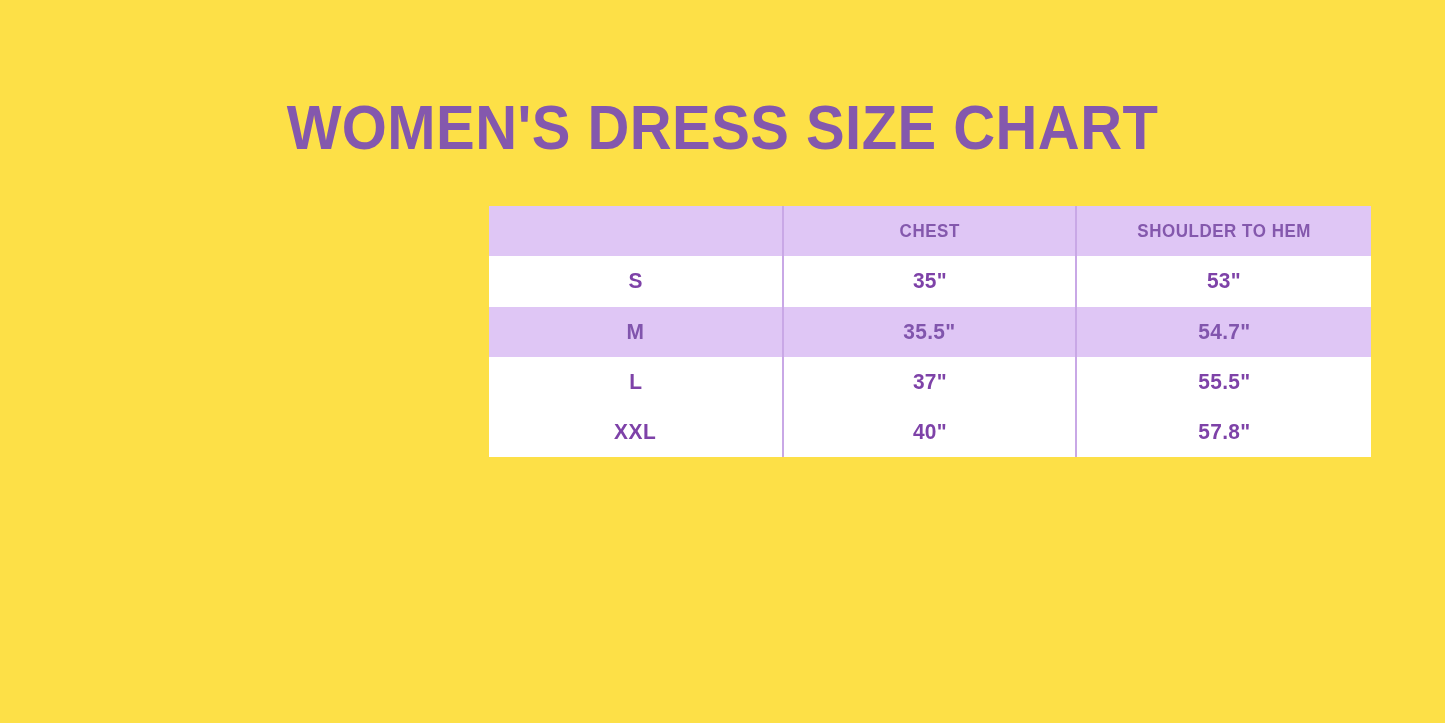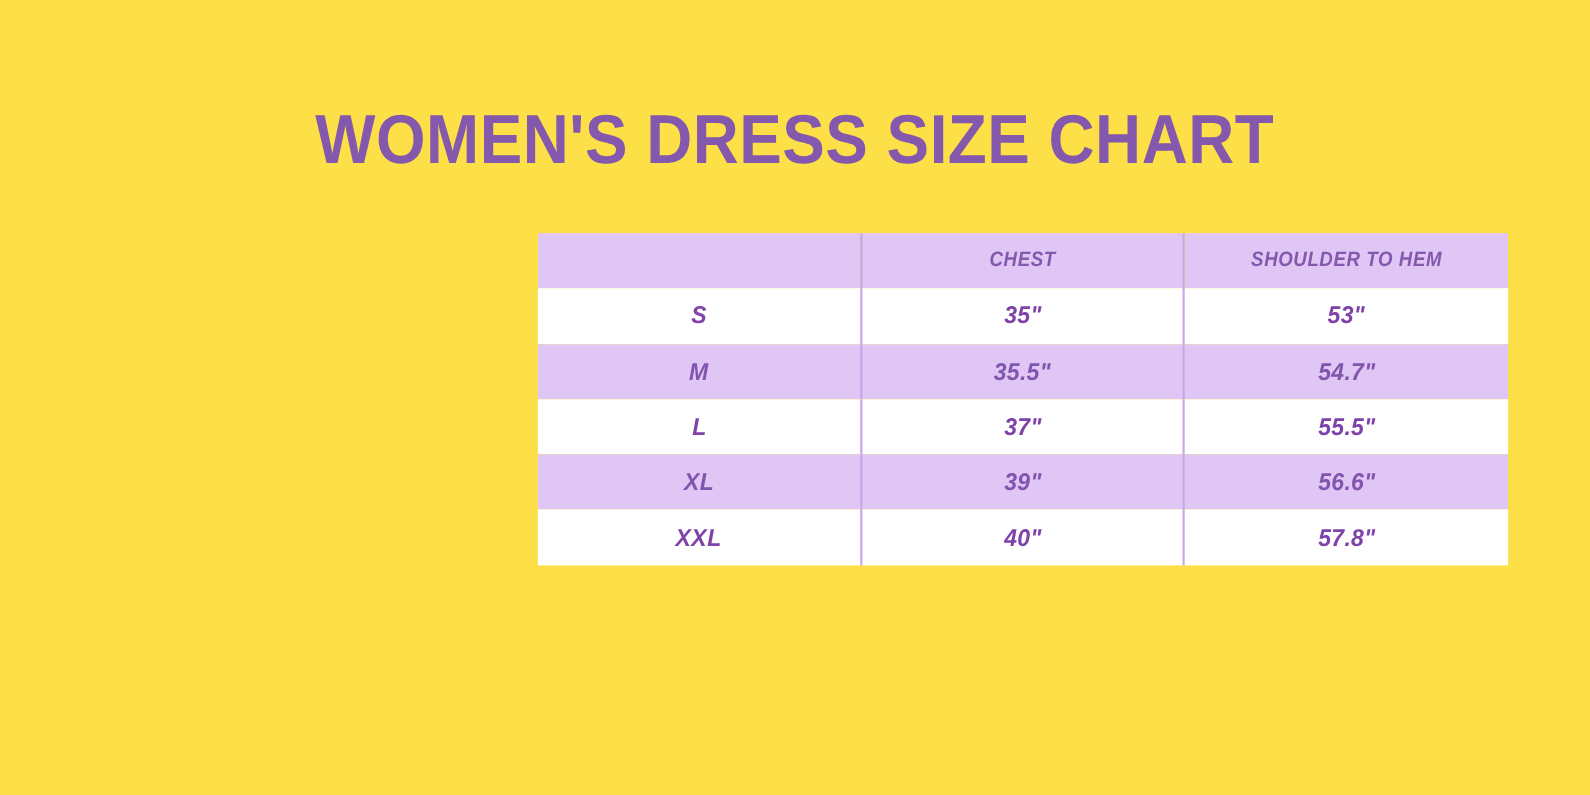--- a/index.html
+++ b/index.html
@@ -39,24 +39,23 @@
     transform: scaleX(0.92);
     transform-origin: center top;
     white-space: nowrap;
     user-select: none;
   }
 
   
   .size-table-wrap {
     position: absolute;
     left: 489px;
-    top: 212px;
+    top: 206px;
     width: 882px;
     height: 316px;
-    font-style: italic;
   }
 
   table.size-table {
     border-collapse: collapse;
     width: 882px;
     table-layout: fixed;
   }
 
   table.size-table col.col-size  { width: 294px; }
   table.size-table col.col-chest { width: 293px; }
@@ -180,31 +179,20 @@
           <td class="c-size">
             <span class="cell-inner">L</span>
           </td>
           <td class="c-chest">
             <span class="cell-inner">37"</span>
           </td>
           <td class="c-hem">
             <span class="cell-inner">55.5"</span>
           </td>
         </tr>
-        <tr class="row-shaded">
-          <td class="c-size">
-            <span class="cell-inner">XL</span>
-          </td>
-          <td class="c-chest">
-            <span class="cell-inner">39"</span>
-          </td>
-          <td class="c-hem">
-            <span class="cell-inner">56.6"</span>
-          </td>
-        </tr>
         <tr class="row-plain">
           <td class="c-size">
             <span class="cell-inner">XXL</span>
           </td>
           <td class="c-chest">
             <span class="cell-inner">40"</span>
           </td>
           <td class="c-hem">
             <span class="cell-inner">57.8"</span>
           </td>

